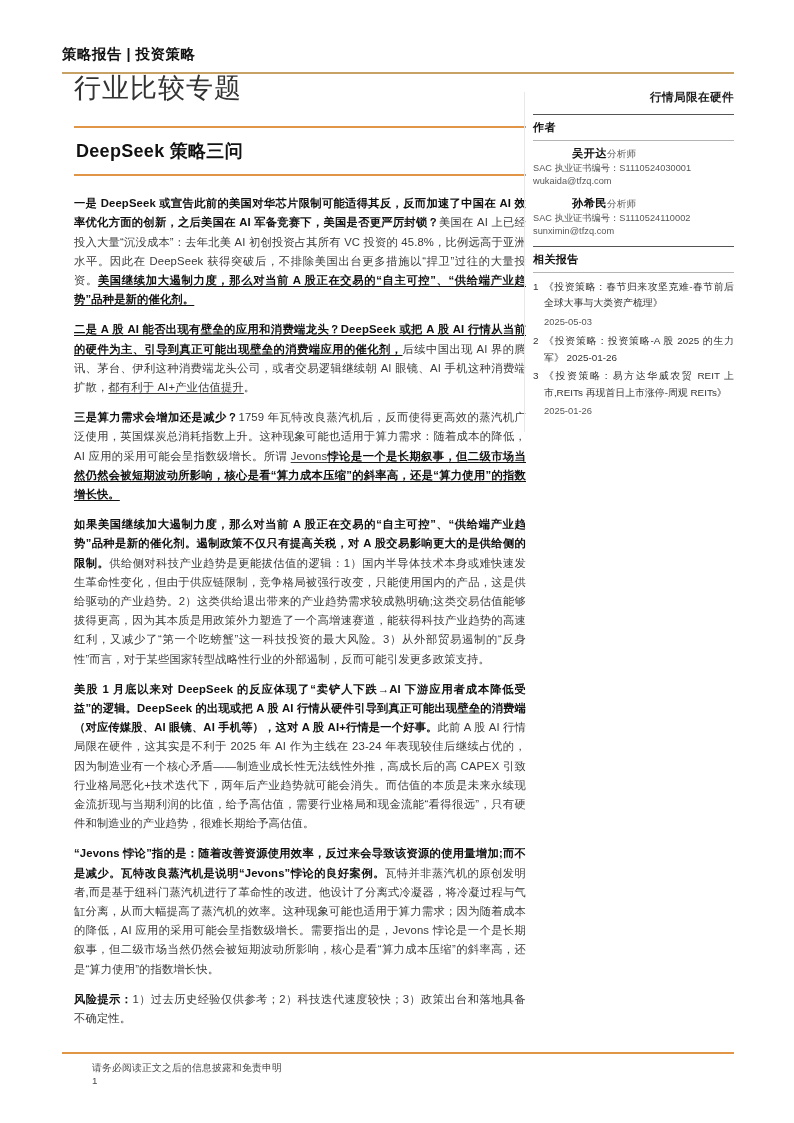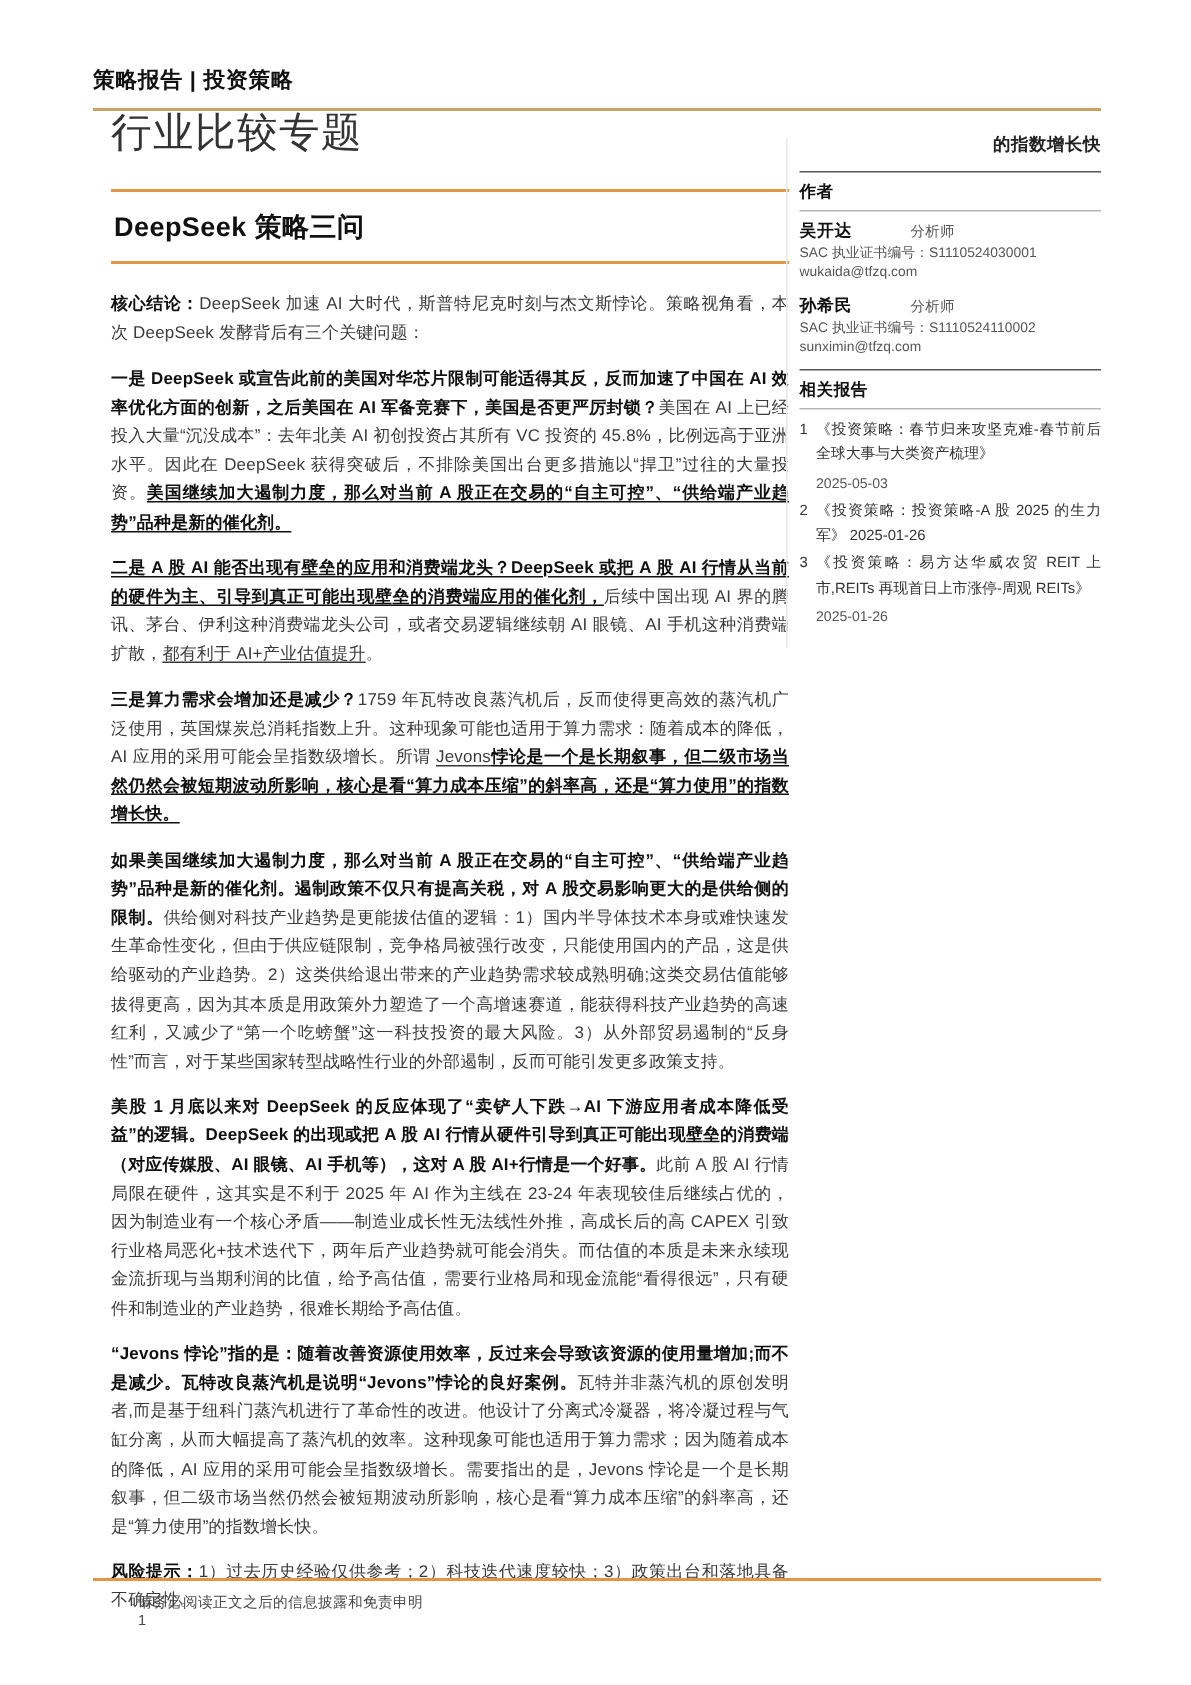--- a/index.html
+++ b/index.html
@@ -176,20 +176,21 @@
   .author-row {
     display: flex;
     align-items: baseline;
   }
   .author-name {
     font-size: 11.2px;
     font-weight: bold;
     color: #111;
     min-width: 74px;
     letter-spacing: 0.5px;
+    text-align: right;
   }
   .author-role {
     font-size: 9.6px;
     color: #555;
     letter-spacing: 0.2px;
   }
   .author-sac {
     font-size: 9.2px;
     color: #555;
     line-height: 1.55;
@@ -265,37 +266,36 @@
   </div>
 
   <div class="main-col">
     <div class="report-series">行业比较专题</div>
     <div class="title-rule-top"></div>
     <div class="report-title">DeepSeek 策略三问</div>
     <div class="title-rule-bottom"></div>
 
     <div class="body-copy">
 
-    <div class="para bold"><b>核心结论：</b><span class="lite">DeepSeek 加速 AI 大时代，斯普特尼克时刻与杰文斯悖论。策略视角看，本次 DeepSeek 发酵背后有三个关键问题：</span></div>
         <div class="para bold"><b>一是 DeepSeek 或宣告此前的美国对华芯片限制可能适得其反，反而加速了中国在 AI 效率优化方面的创新，之后美国在 AI 军备竞赛下，美国是否更严厉封锁？</b><span class="lite">美国在 AI 上已经投入大量“沉没成本”：去年北美 AI 初创投资占其所有 VC 投资的 45.8%，比例远高于亚洲水平。因此在 DeepSeek 获得突破后，不排除美国出台更多措施以“捍卫”过往的大量投资。</span><b><u>美国继续加大遏制力度，那么对当前 A 股正在交易的“自主可控”、“供给端产业趋势”品种是新的催化剂。</u></b></div>
         <div class="para bold"><b><u>二是 A 股 AI 能否出现有壁垒的应用和消费端龙头？DeepSeek 或把 A 股 AI 行情从当前的硬件为主、引导到真正可能出现壁垒的消费端应用的催化剂，</u></b><span class="lite">后续中国出现 AI 界的腾讯、茅台、伊利这种消费端龙头公司，或者交易逻辑继续朝 AI 眼镜、AI 手机这种消费端扩散，<u>都有利于 AI+产业估值提升</u>。</span></div>
         <div class="para bold"><b>三是算力需求会增加还是减少？</b><span class="lite">1759 年瓦特改良蒸汽机后，反而使得更高效的蒸汽机广泛使用，英国煤炭总消耗指数上升。这种现象可能也适用于算力需求：随着成本的降低，AI 应用的采用可能会呈指数级增长。所谓 <u>Jevons</u></span><b><u>悖论是一个是长期叙事，但二级市场当然仍然会被短期波动所影响，核心是看“算力成本压缩”的斜率高，还是“算力使用”的指数增长快。</u></b></div>
         <div class="para bold"><b>如果美国继续加大遏制力度，那么对当前 A 股正在交易的“自主可控”、“供给端产业趋势”品种是新的催化剂。遏制政策不仅只有提高关税，对 A 股交易影响更大的是供给侧的限制。</b><span class="lite">供给侧对科技产业趋势是更能拔估值的逻辑：1）国内半导体技术本身或难快速发生革命性变化，但由于供应链限制，竞争格局被强行改变，只能使用国内的产品，这是供给驱动的产业趋势。2）这类供给退出带来的产业趋势需求较成熟明确;这类交易估值能够拔得更高，因为其本质是用政策外力塑造了一个高增速赛道，能获得科技产业趋势的高速红利，又减少了“第一个吃螃蟹”这一科技投资的最大风险。3）从外部贸易遏制的“反身性”而言，对于某些国家转型战略性行业的外部遏制，反而可能引发更多政策支持。</span></div>
         <div class="para bold"><b>美股 1 月底以来对 DeepSeek 的反应体现了“卖铲人下跌→AI 下游应用者成本降低受益”的逻辑。DeepSeek 的出现或把 A 股 AI 行情从硬件引导到真正可能出现壁垒的消费端（对应传媒股、AI 眼镜、AI 手机等），这对 A 股 AI+行情是一个好事。</b><span class="lite">此前 A 股 AI 行情局限在硬件，这其实是不利于 2025 年 AI 作为主线在 23-24 年表现较佳后继续占优的，因为制造业有一个核心矛盾——制造业成长性无法线性外推，高成长后的高 CAPEX 引致行业格局恶化+技术迭代下，两年后产业趋势就可能会消失。而估值的本质是未来永续现金流折现与当期利润的比值，给予高估值，需要行业格局和现金流能“看得很远”，只有硬件和制造业的产业趋势，很难长期给予高估值。</span></div>
         <div class="para bold"><b>“Jevons 悖论”指的是：随着改善资源使用效率，反过来会导致该资源的使用量增加;而不是减少。瓦特改良蒸汽机是说明“Jevons”悖论的良好案例。</b><span class="lite">瓦特并非蒸汽机的原创发明者,而是基于纽科门蒸汽机进行了革命性的改进。他设计了分离式冷凝器，将冷凝过程与气缸分离，从而大幅提高了蒸汽机的效率。这种现象可能也适用于算力需求；因为随着成本的降低，AI 应用的采用可能会呈指数级增长。需要指出的是，Jevons 悖论是一个是长期叙事，但二级市场当然仍然会被短期波动所影响，核心是看“算力成本压缩”的斜率高，还是“算力使用”的指数增长快。</span></div>
         <div class="para bold"><b>风险提示：</b><span class="lite">1）过去历史经验仅供参考；2）科技迭代速度较快；3）政策出台和落地具备不确定性。</span></div>
       </div>
   </div>
 
   <div class="side-divider-v"></div>
 
   <div class="side-col">
 
     <div class="side-top">
-      <div class="side-org">的指数增长快</div>
+      <div class="side-org">行情局限在硬件</div>
     </div>
 
     <div class="side-rule"></div>
     <div class="side-heading">作者</div>
     <div class="side-rule thin"></div>
 
     <div class="authors">
 
     <div class="author-block">
           <div class="author-row">

